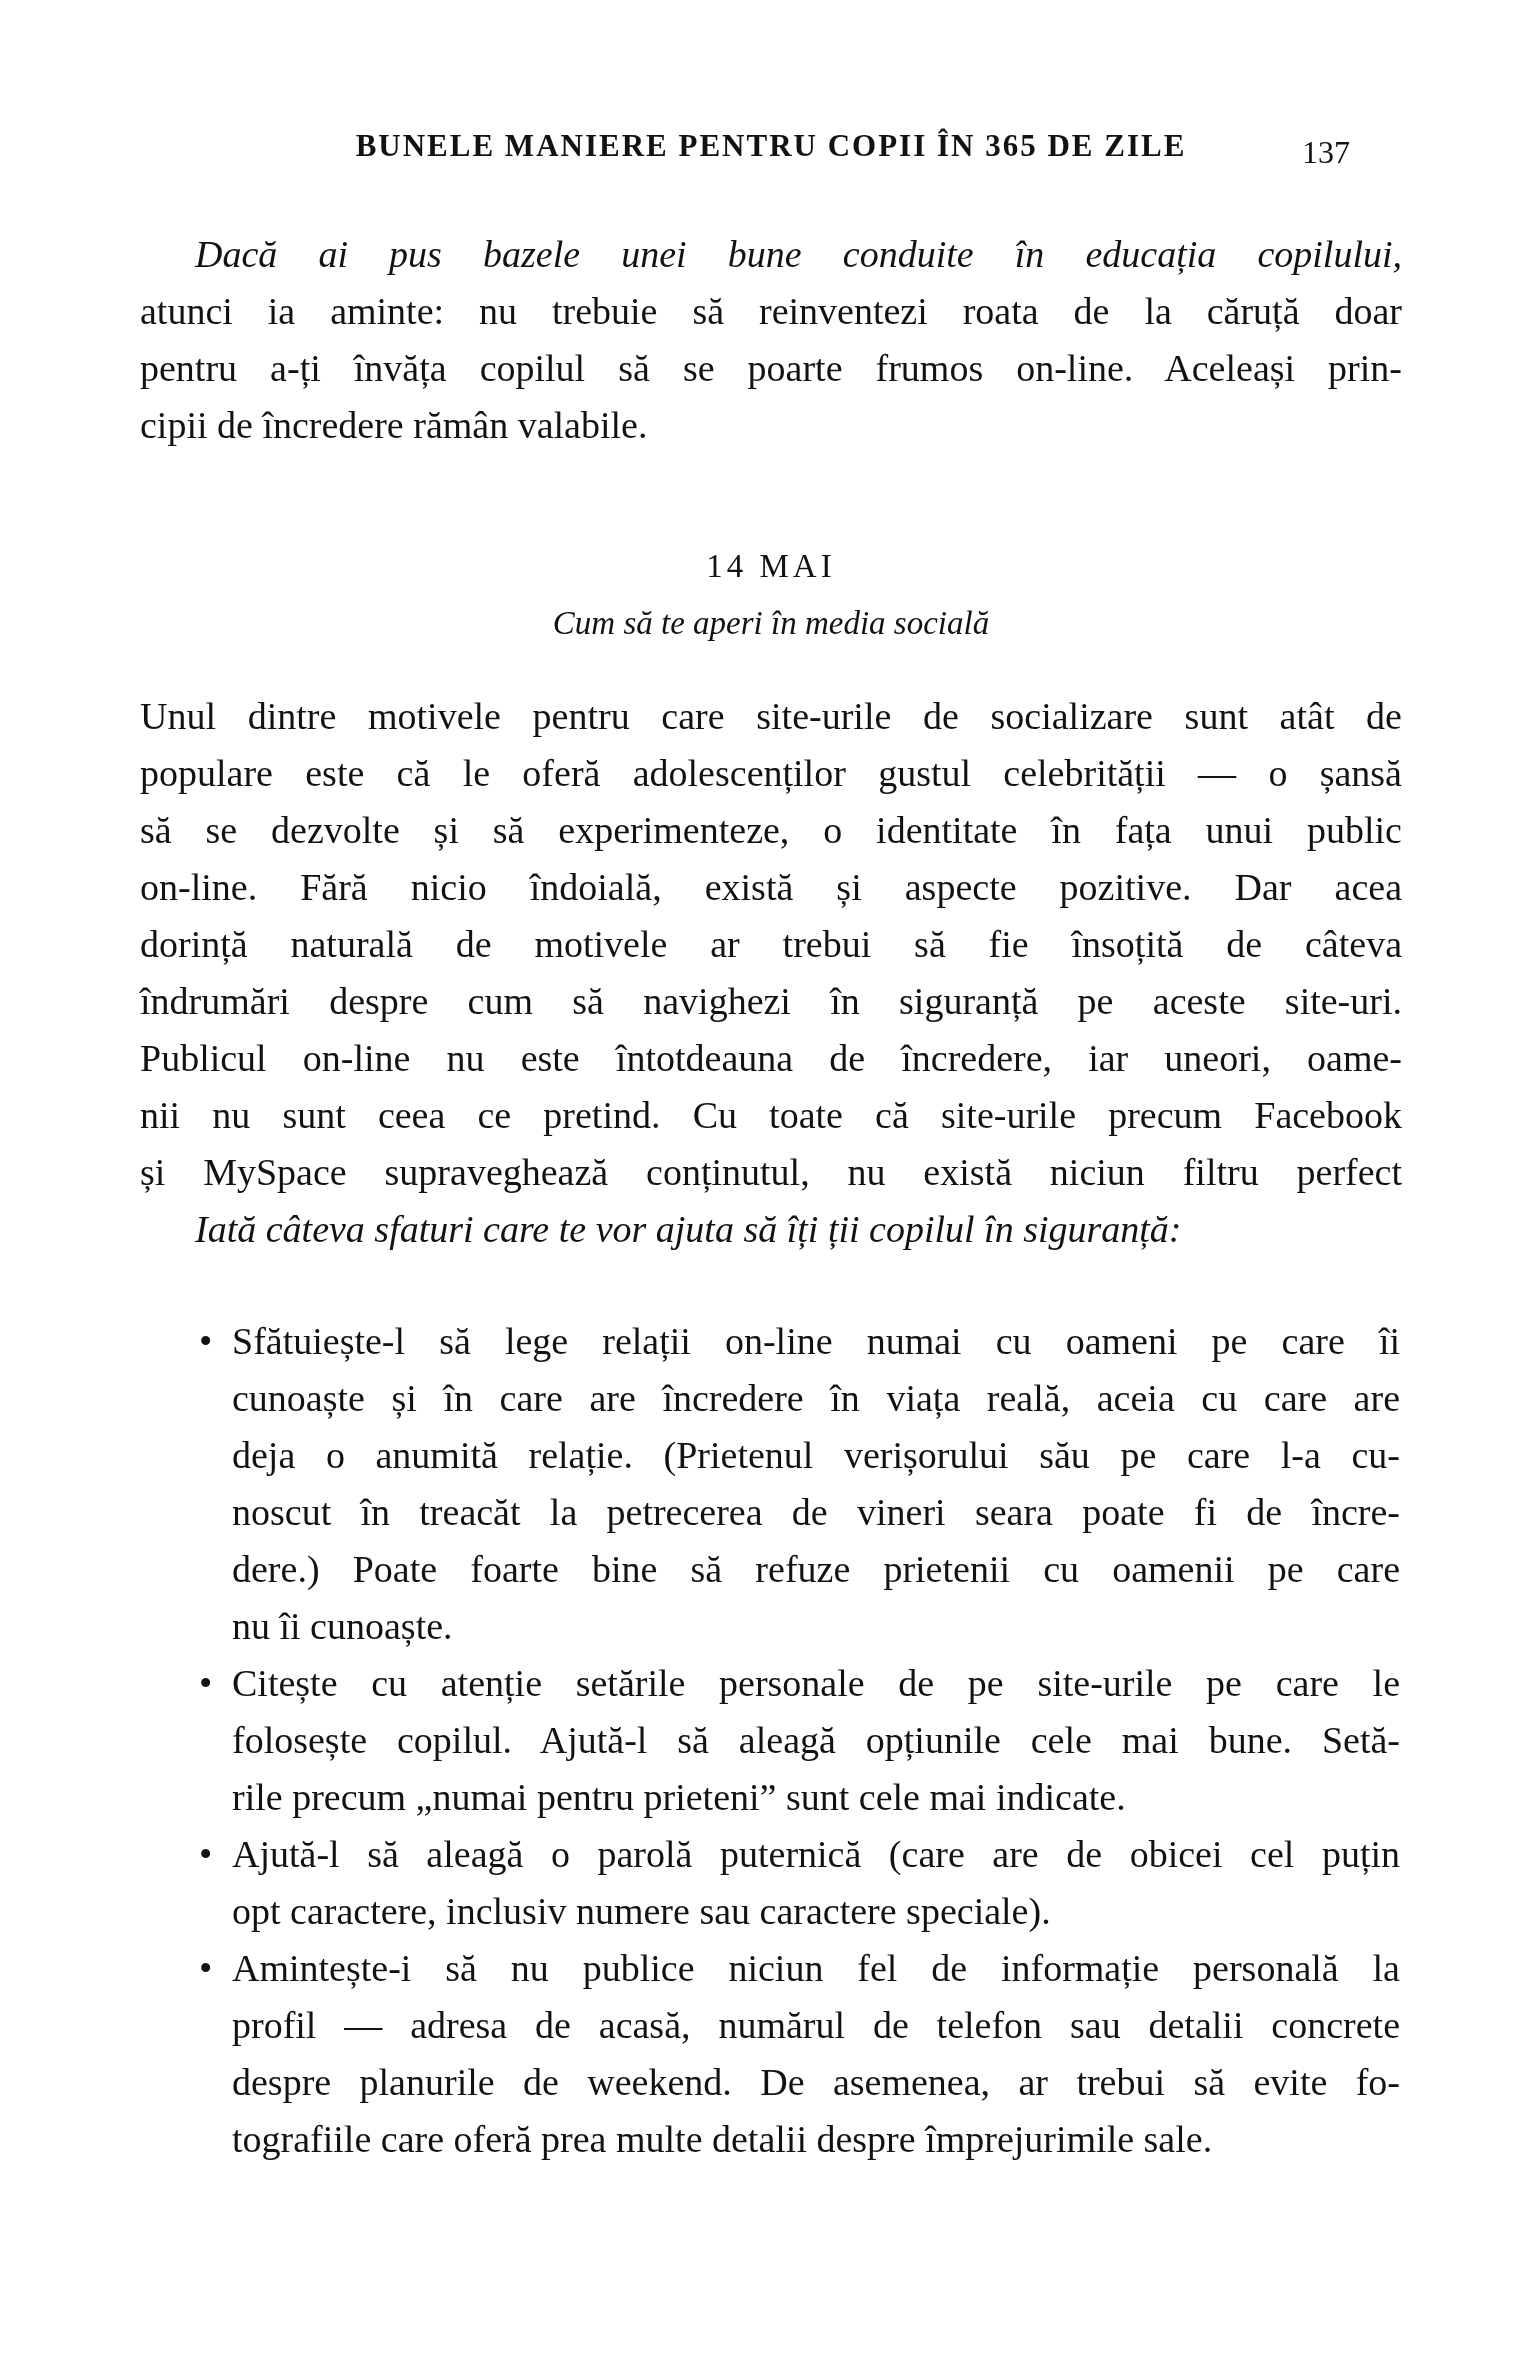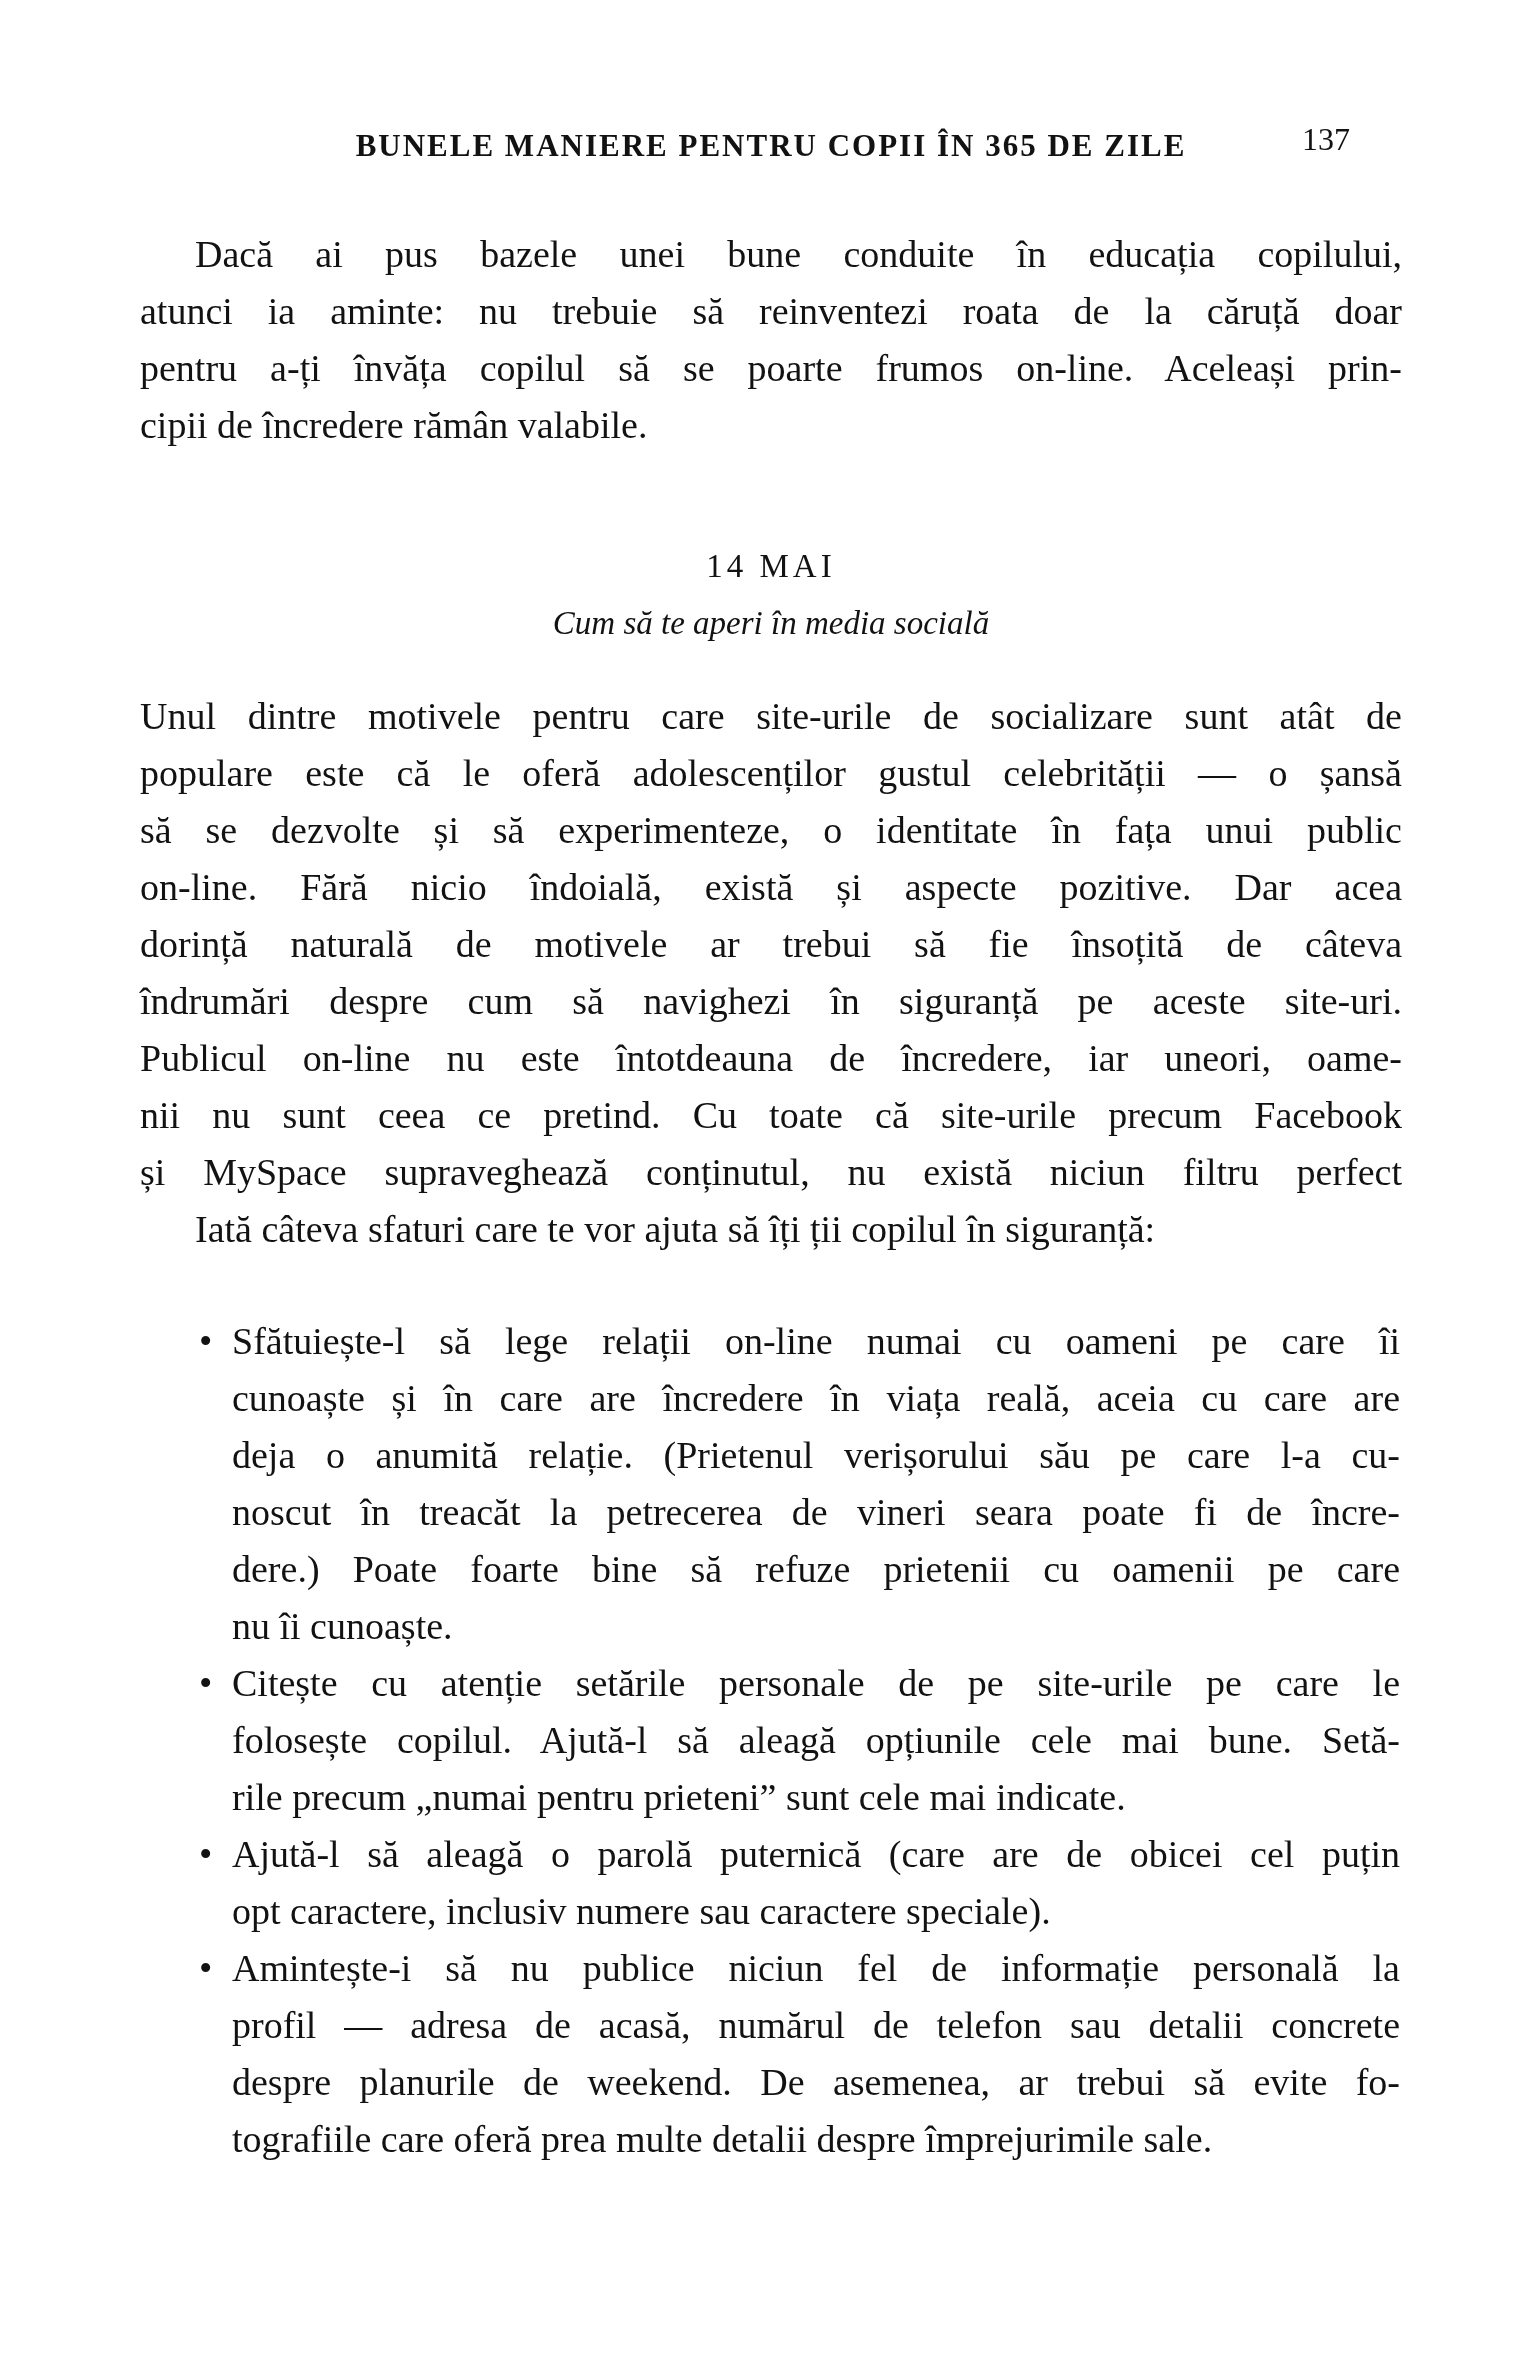--- a/index.html
+++ b/index.html
@@ -33,37 +33,38 @@
   .running-title {
     display: inline-block;
     font-weight: 700;
     font-size: 31px;
     letter-spacing: 2px;
     white-space: nowrap;
   }
   .page-number {
     position: absolute;
     right: 52px;
-    bottom: 16px;
+    bottom: 3px;
     font-size: 32px;
     font-weight: 400;
   }
   
   .line {
     font-size: 38px;
     line-height: 57px;
     text-align: justify;
     text-align-last: justify;
     white-space: normal;
   }
   .line.last {
     text-align-last: left;
   }
   .indent-first .line:first-child {
     text-indent: 55px;
+    font-style: italic;
   }
   .para-intro { margin-top: 52px; }
   .section-date {
     margin-top: 90px;
     text-align: center;
     font-size: 33px;
     letter-spacing: 4px;
     line-height: 44px;
     font-family: Liberation Serif, serif;
   }

